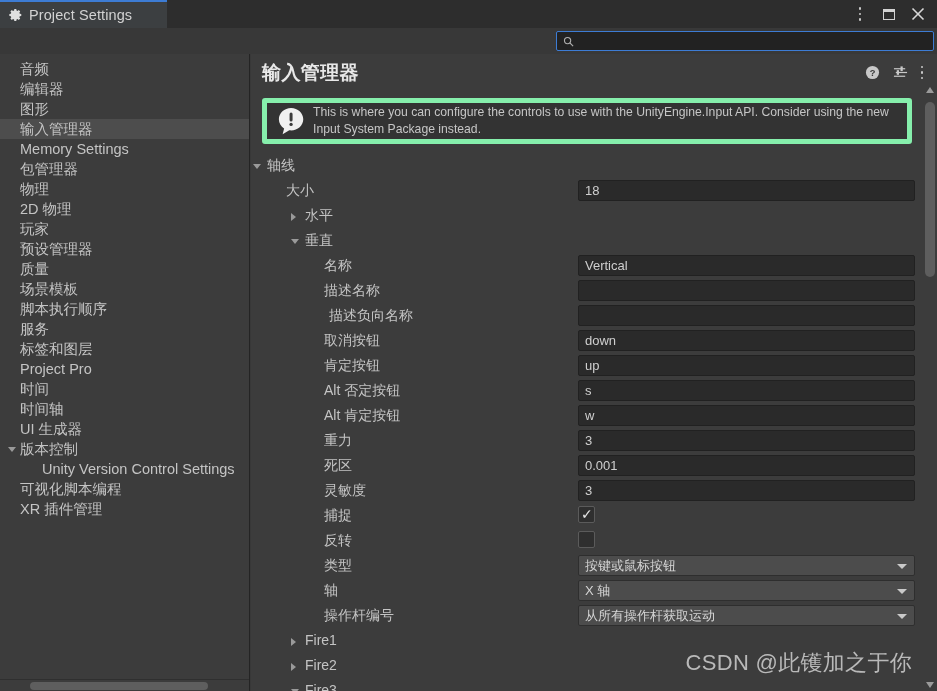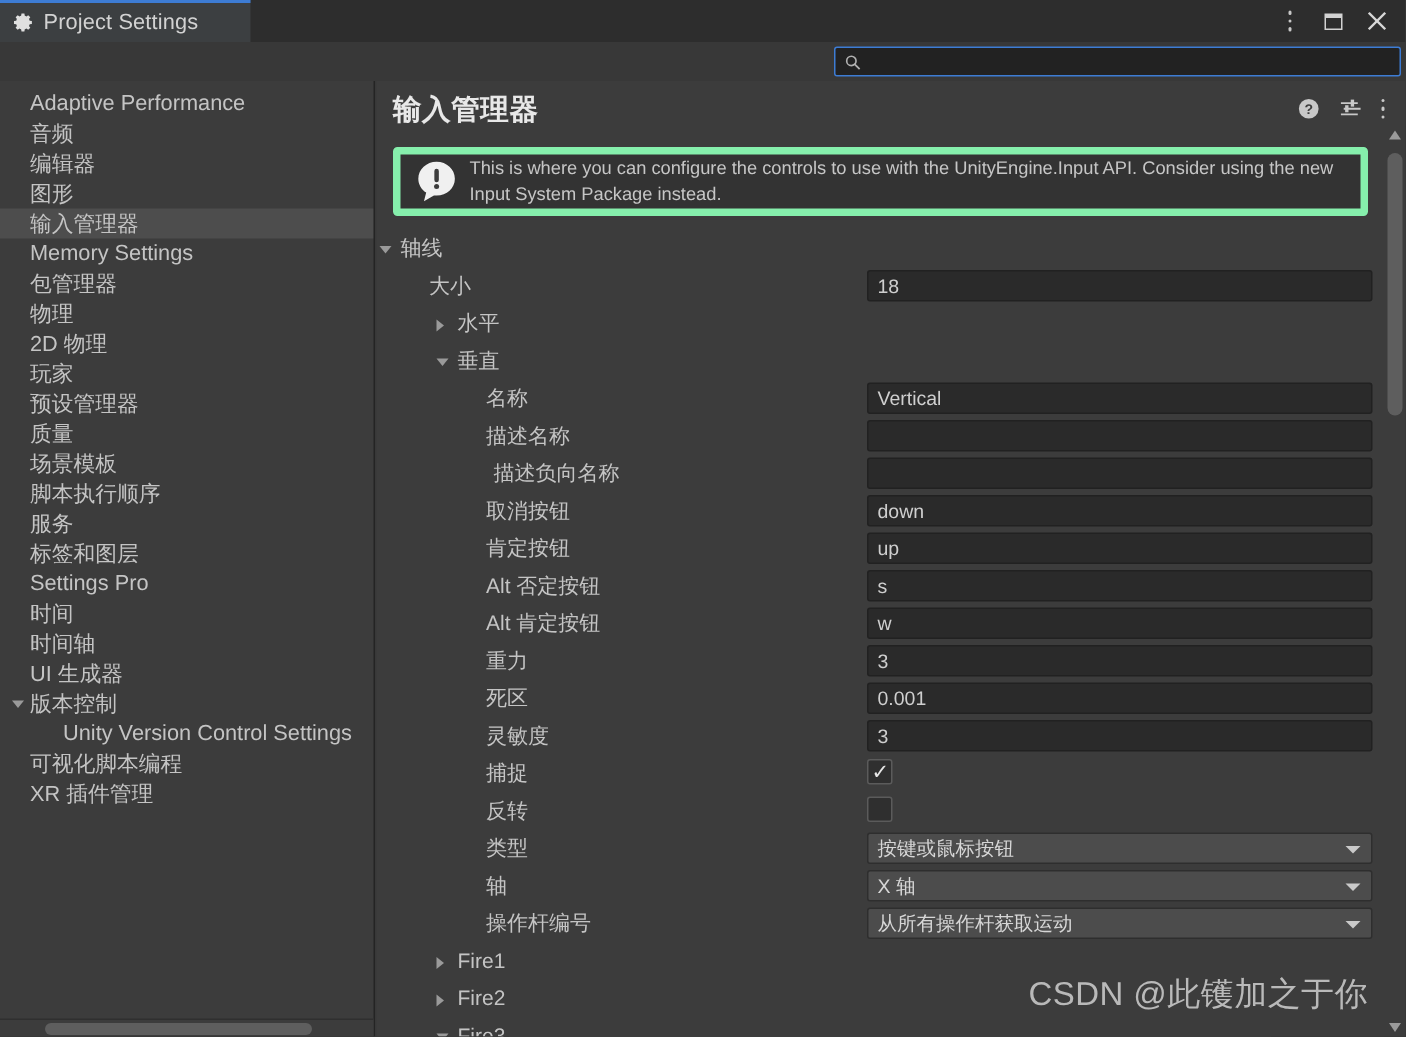--- a/index.html
+++ b/index.html
@@ -206,23 +206,20 @@
         <circle cx="5" cy="5" r="3.4" fill="none" stroke="#b0b0b0" stroke-width="1.2"></circle>
         <line x1="7.5" y1="7.5" x2="11" y2="11" stroke="#b0b0b0" stroke-width="1.3"></line>
       </svg>
       <span class="search-input-text"></span>
     </div>
   </div>
 
   <div class="sidebar">
     <div class="tree" id="sidebar-tree">
         <div class="titem">
-          <span class="lbl" style="margin-left: 20px;">Adaptive Performance</span>
-        </div>
-        <div class="titem">
           <span class="lbl" style="margin-left: 20px;">音频</span>
         </div>
         <div class="titem">
           <span class="lbl" style="margin-left: 20px;">编辑器</span>
         </div>
         <div class="titem">
           <span class="lbl" style="margin-left: 20px;">图形</span>
         </div>
         <div class="titem sel">
           <span class="lbl" style="margin-left: 20px;">输入管理器</span>
@@ -254,21 +251,21 @@
         <div class="titem">
           <span class="lbl" style="margin-left: 20px;">脚本执行顺序</span>
         </div>
         <div class="titem">
           <span class="lbl" style="margin-left: 20px;">服务</span>
         </div>
         <div class="titem">
           <span class="lbl" style="margin-left: 20px;">标签和图层</span>
         </div>
         <div class="titem">
-          <span class="lbl" style="margin-left: 20px;">Settings Pro</span>
+          <span class="lbl" style="margin-left: 20px;">Project Pro</span>
         </div>
         <div class="titem">
           <span class="lbl" style="margin-left: 20px;">时间</span>
         </div>
         <div class="titem">
           <span class="lbl" style="margin-left: 20px;">时间轴</span>
         </div>
         <div class="titem">
           <span class="lbl" style="margin-left: 20px;">UI 生成器</span>
         </div>

